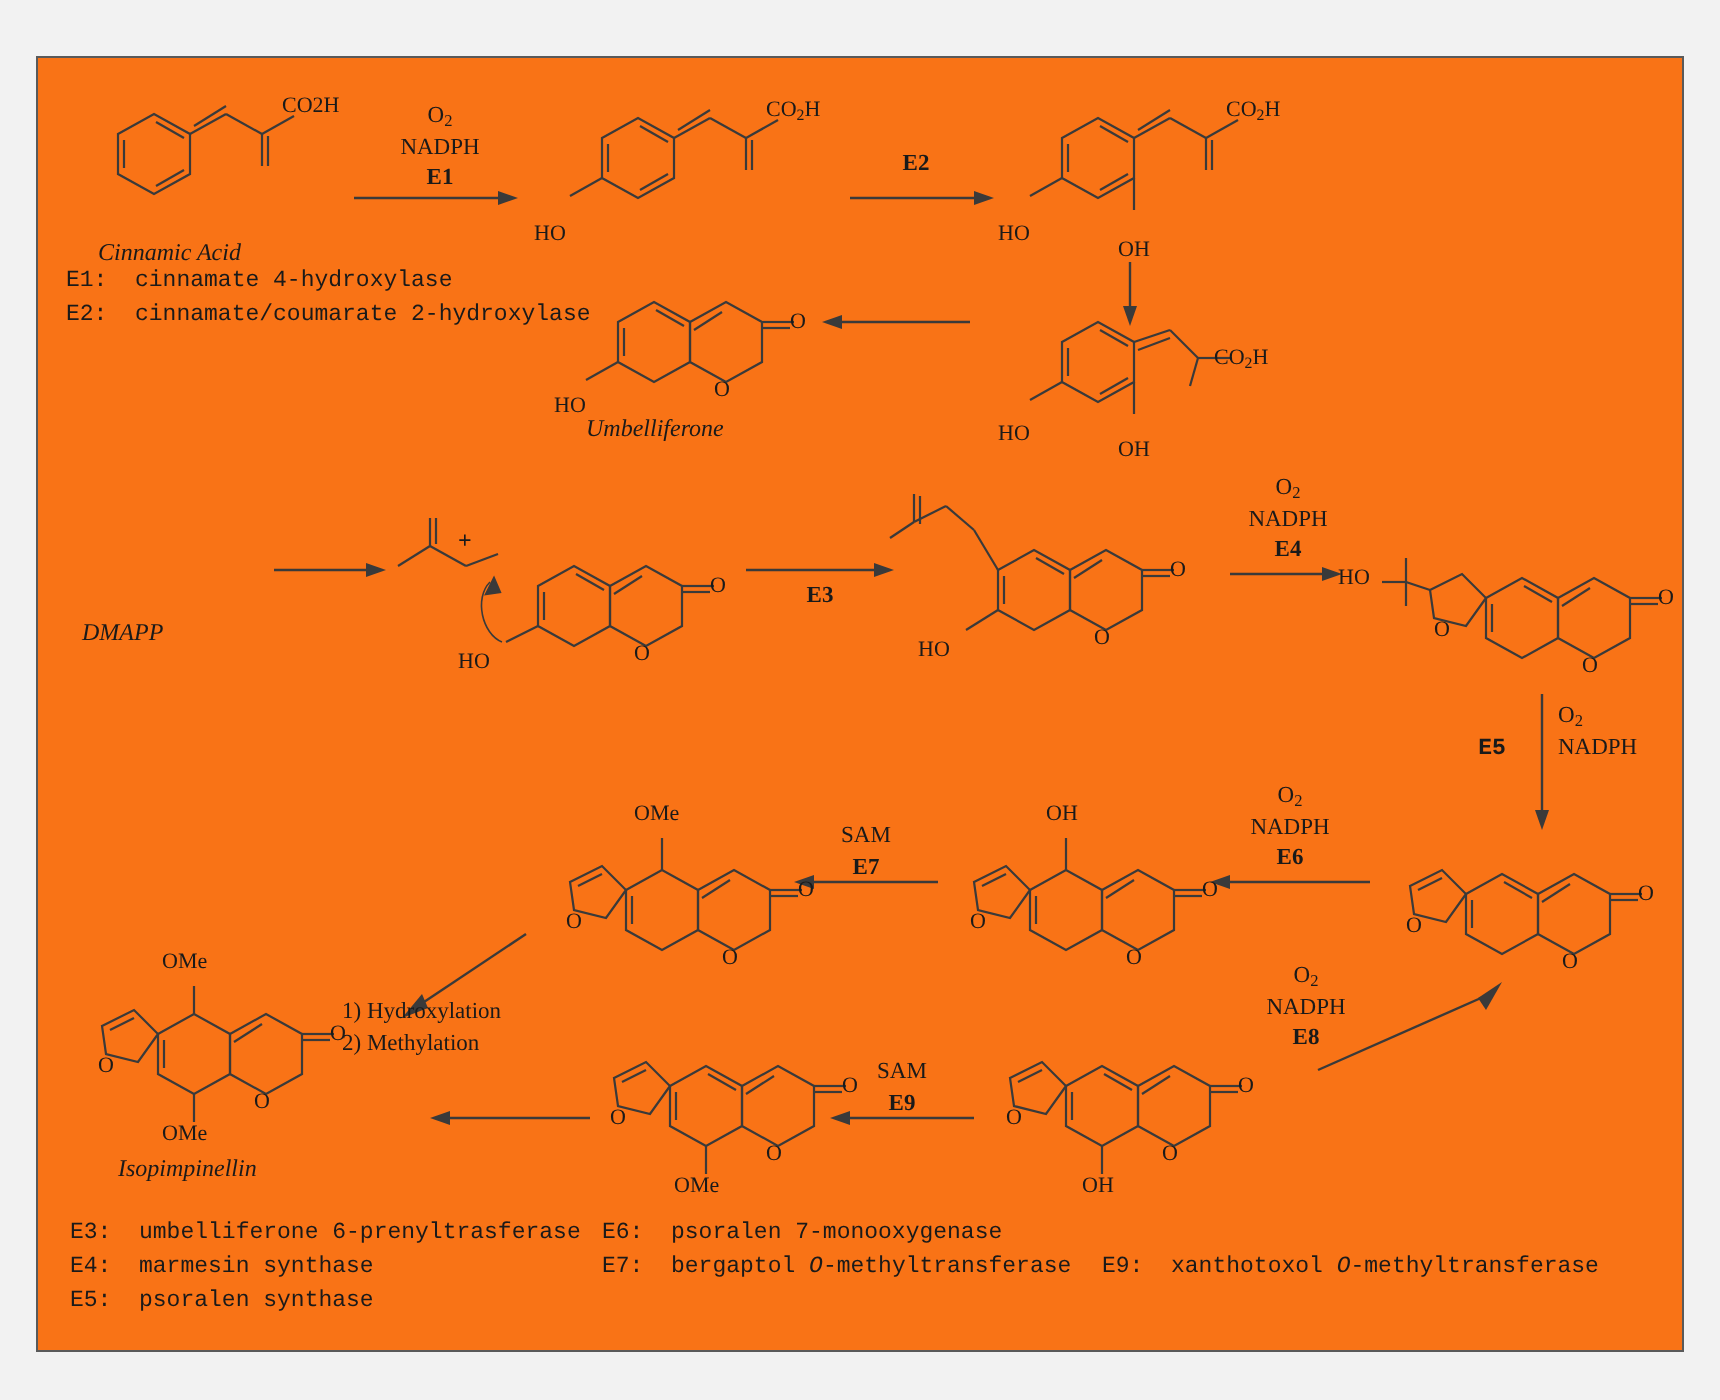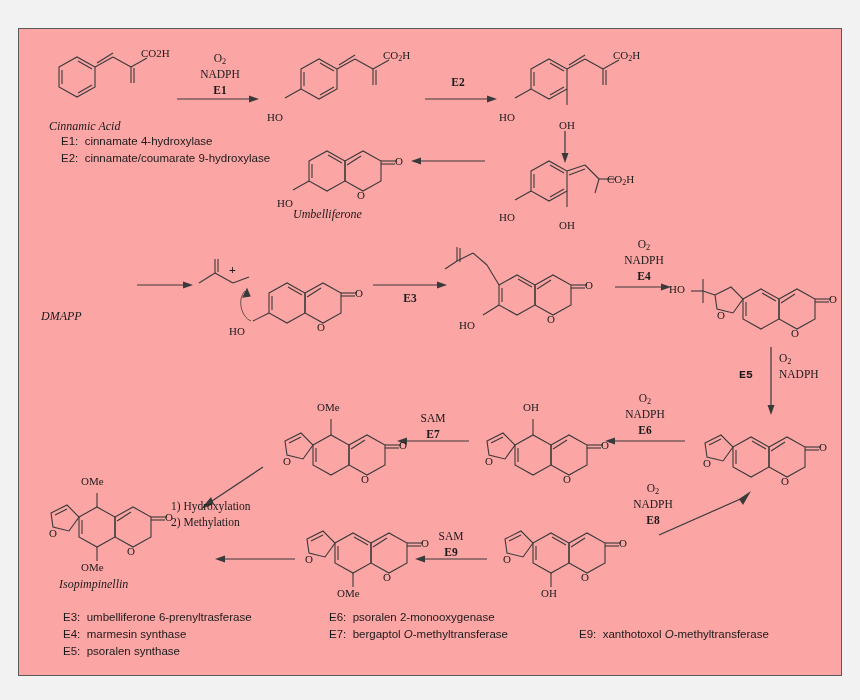--- a/index.html
+++ b/index.html
@@ -18,37 +18,36 @@
     width: 860px;
     height: 700px;
     background: #f2f2f2;
   }
   #frame {
     position: absolute;
     left: 18px;
     top: 28px;
     width: 824px;
     height: 648px;
-    background: #fca5a5;
+    background: #f97316;
     border: 1px solid #5a5a5a;
     box-sizing: border-box;
     overflow: hidden;
   }
   .abs { position: absolute; }
   svg { display: block; overflow: visible; }
   .lbl-bold { font-weight: bold; }
 
   .legend {
     position: absolute;
-    font-family: Liberation Sans, sans-serif;
+    font-family: Liberation Mono, monospace;
     font-size: 11.5px;
     color: #1a1a1a;
     line-height: 1.45;
     white-space: pre;
-    margin-left: 28px;
   }
   .legend i { font-style: italic; }
 
   .rxnlabel {
     position: absolute;
     text-align: center;
     font-family: "Liberation Serif", serif;
     font-size: 11.5px;
     color: #1a1a1a;
     line-height: 1.35;
@@ -211,21 +210,21 @@
           <line x1="100" y1="23" x2="114" y2="23"></line>
         </g>
       </svg>
       <span class="atomlbl" style="left:-4px; top:56px;">HO</span>
       <span class="atomlbl" style="left:76px; top:48px;">O</span>
       <span class="atomlbl" style="left:114px; top:14px;">O</span>
     </div>
     <div class="struct-name" style="left:274px; top:178px;">Umbelliferone</div>
 
     <div class="legend" style="left:14px; top:104px;">E1:  cinnamate 4-hydroxylase</div>
-    <div class="legend" style="left:14px; top:121px;">E2:  cinnamate/coumarate 9-hydroxylase</div>
+    <div class="legend" style="left:14px; top:121px;">E2:  cinnamate/coumarate 2-hydroxylase</div>
 
     <div class="struct-name" style="left:22px; top:280px;">DMAPP</div>
 
     <div class="abs" style="left:118px; top:250px;">
       <svg width="58" height="12" viewBox="0 0 58 12">
         <line x1="0" y1="6" x2="48" y2="6" stroke="#3a3a3a" stroke-width="1.2"></line>
         <polygon points="56,6 46,2.5 46,9.5" fill="#3a3a3a"></polygon>
       </svg>
     </div>
 
@@ -532,19 +531,19 @@
       <span class="atomlbl" style="left:94px; top:80px;">O</span>
       <span class="atomlbl" style="left:132px; top:46px;">O</span>
       <span class="atomlbl" style="left:48px; top:96px;">OMe</span>
     </div>
     <div class="struct-name" style="left:40px; top:548px;">Isopimpinellin</div>
 
     <div class="legend" style="left:16px; top:580px;">E3:  umbelliferone 6-prenyltrasferase</div>
     <div class="legend" style="left:16px; top:597px;">E4:  marmesin synthase</div>
     <div class="legend" style="left:16px; top:614px;">E5:  psoralen synthase</div>
 
-    <div class="legend" style="left:282px; top:580px;">E6:  psoralen 2-monooxygenase</div>
+    <div class="legend" style="left:282px; top:580px;">E6:  psoralen 7-monooxygenase</div>
     <div class="legend" style="left:282px; top:597px;">E7:  bergaptol <i>O</i>-methyltransferase</div>
 
     <div class="legend" style="left:532px; top:597px;">E9:  xanthotoxol <i>O</i>-methyltransferase</div>
 
   </div>
 </div>
 
 </body></html>

